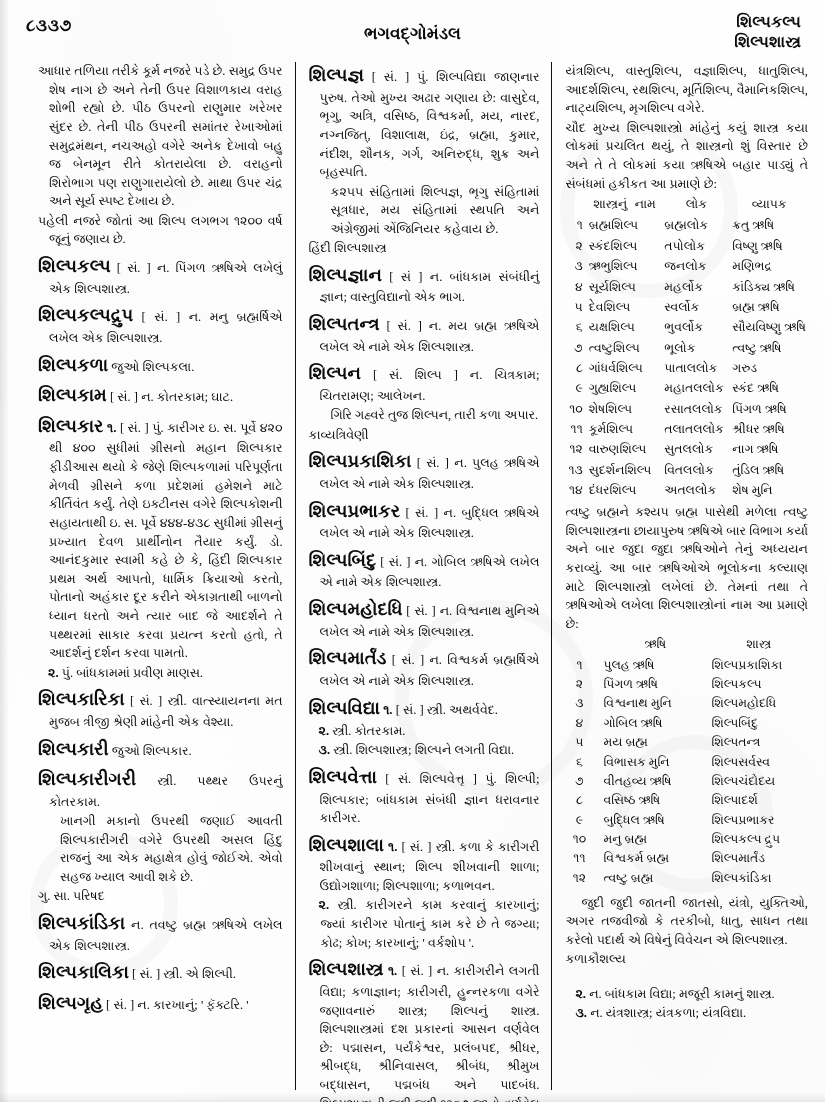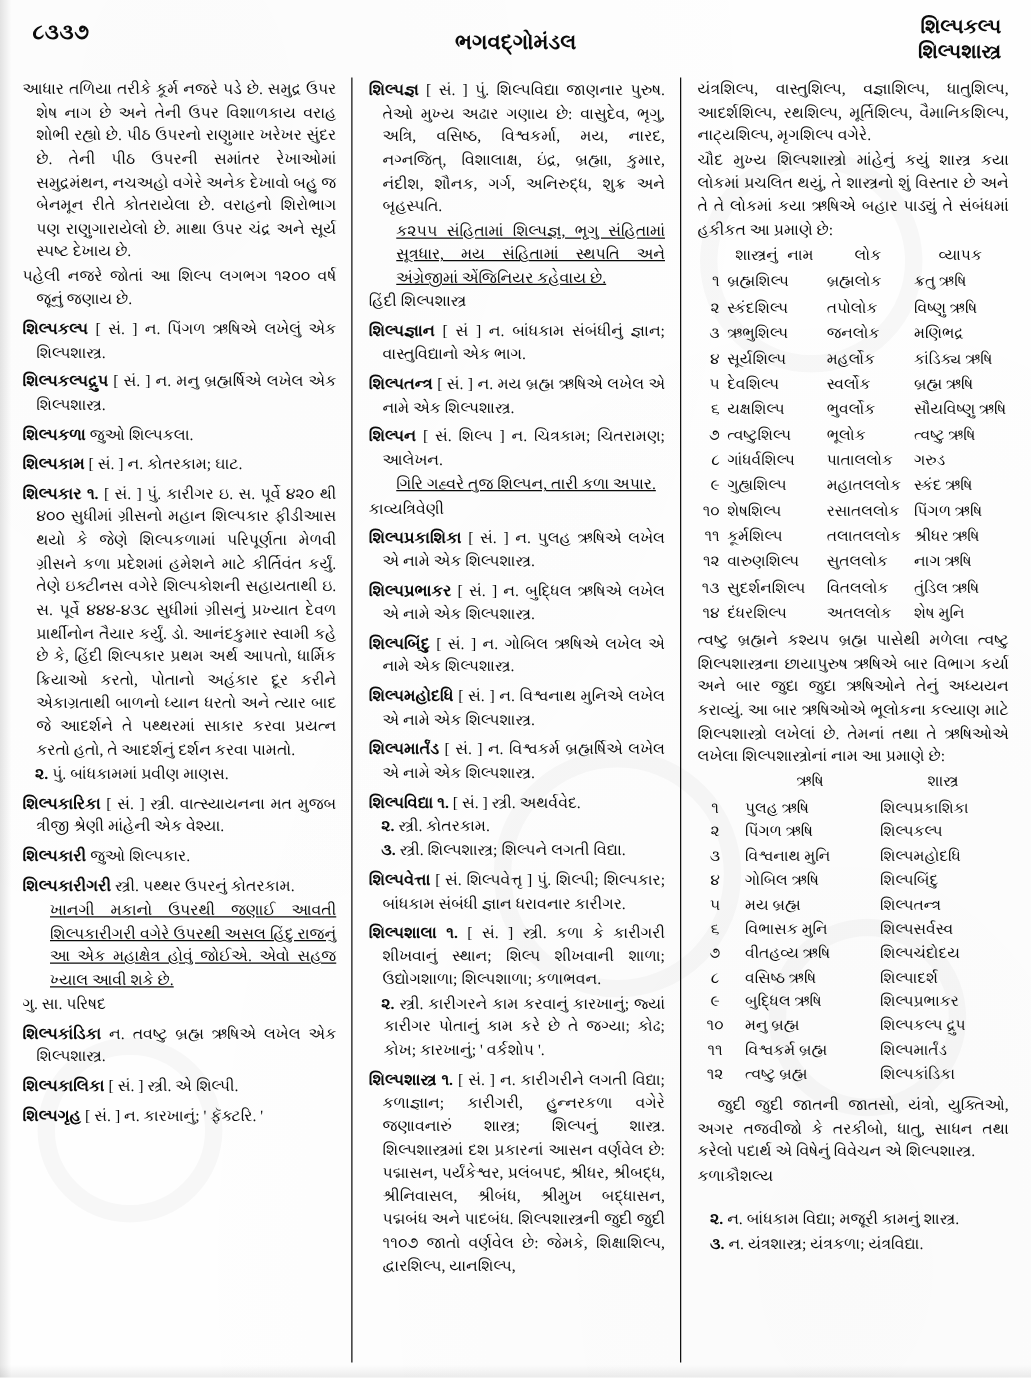--- a/index.html
+++ b/index.html
@@ -95,21 +95,21 @@
     display: flex;
     gap: 0;
   }
   .col {
     position: relative;
     box-sizing: border-box;
     width: 263px;
     font-size: 12.6px;
     line-height: 1.48;
   }
-  .col.c1 { padding-right: 12px; }
+  .col.c1 { padding-right: 12px; margin-left: 20px; }
   .col.c2 { padding-left: 13px; padding-right: 12px; border-left: 1px solid #111; }
   .col.c3 { padding-left: 13px; border-left: 1px solid #111; }
 
   .col p {
     margin: 0 0 0.06em 0;
     text-align: justify;
     text-justify: inter-word;
   }
   
   .cont {
@@ -118,33 +118,32 @@
     text-indent: -11px;
   }
   .indent { text-indent: 16px; }
   .noindent { text-indent: 0; }
 
   .entry {
     margin-top: 4px;
   }
   .entry .hw {
     font-weight: bold;
-    font-size: 13px;
+    font-size: 18px;
   }
   .sense {
     padding-left: 12px;
     text-indent: -2px;
   }
   .num { font-weight: bold; }
 
   .quote {
     margin: 2px 0 0 0;
     padding-left: 22px;
     text-align: left;
-    text-decoration: underline;
   }
   .attrib {
     text-align: right;
     padding-right: 2px;
     margin-top: -1px;
   }
 
   
   .tbl {
     width: 100%;

